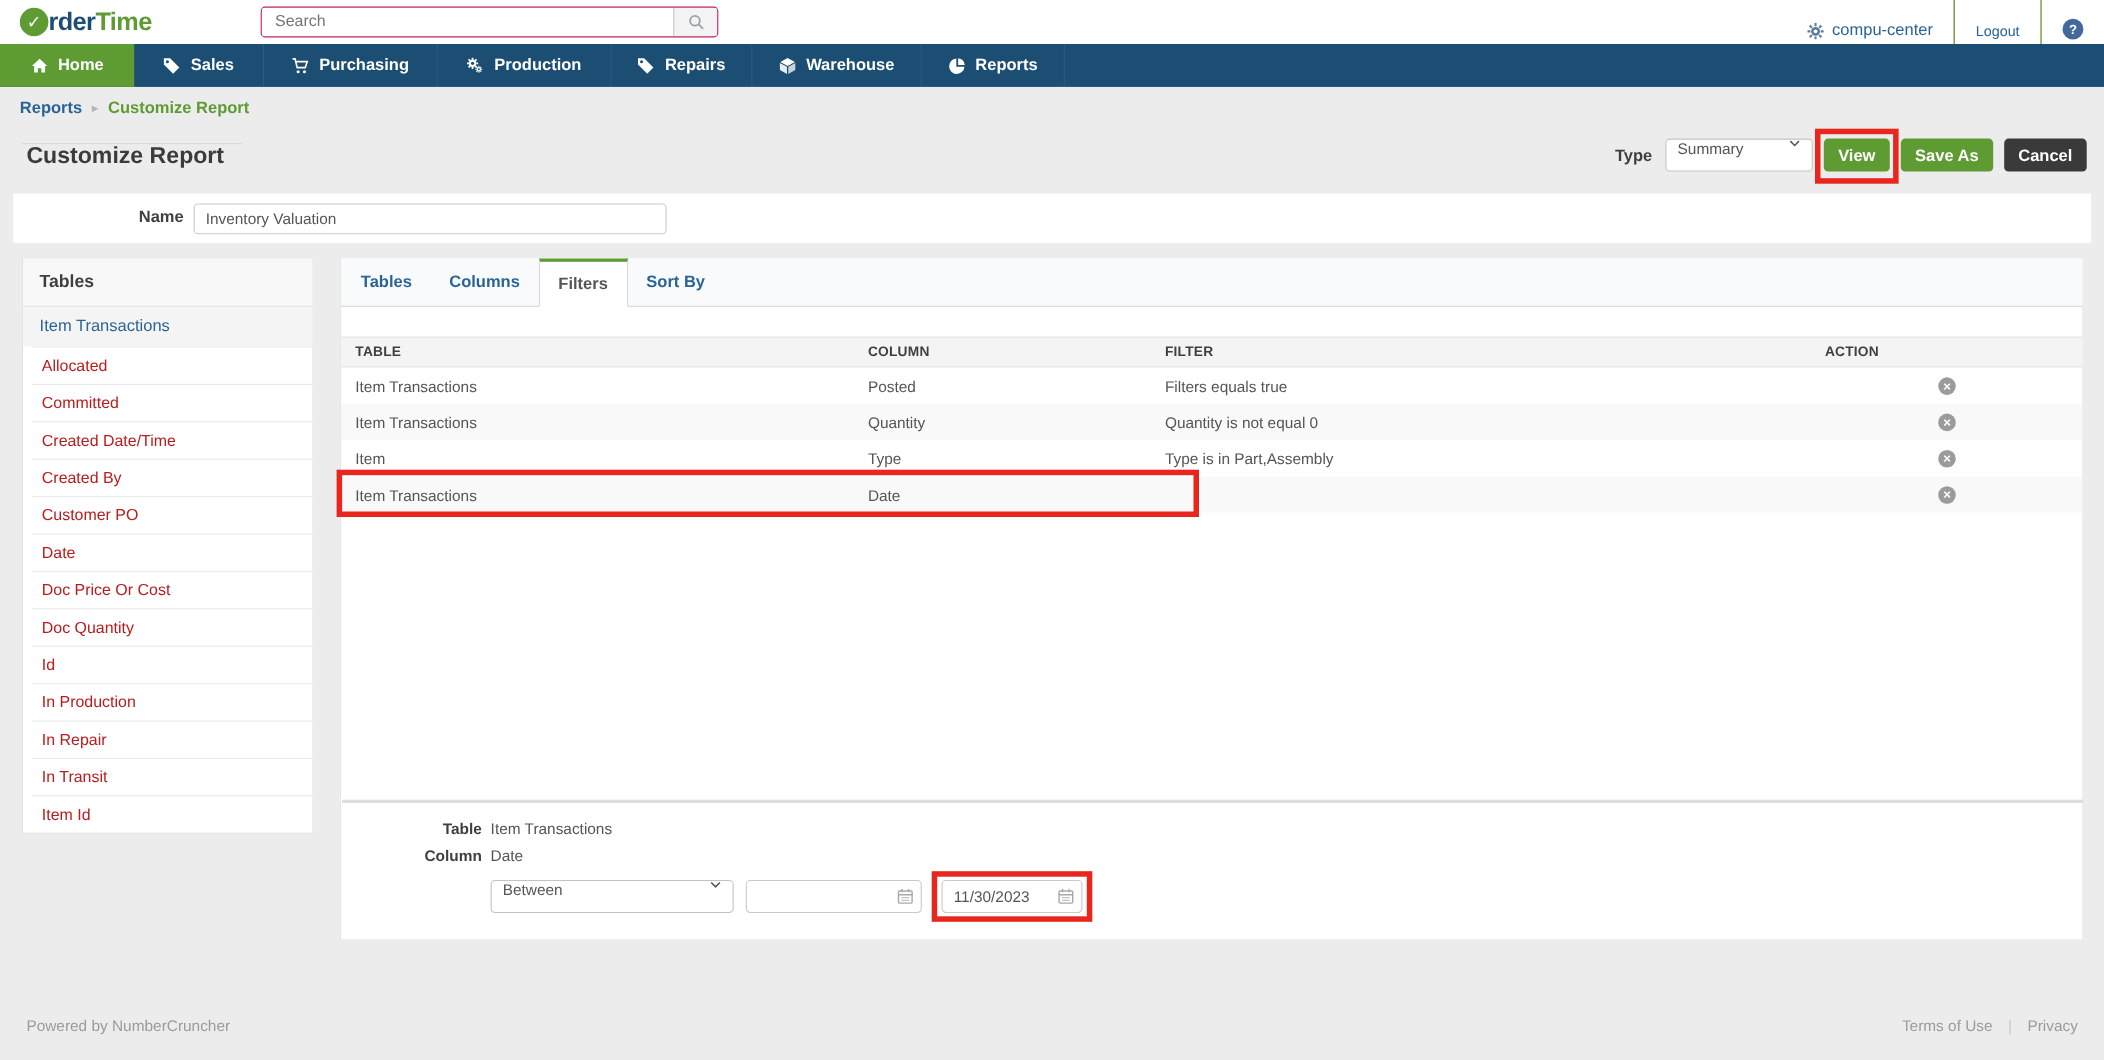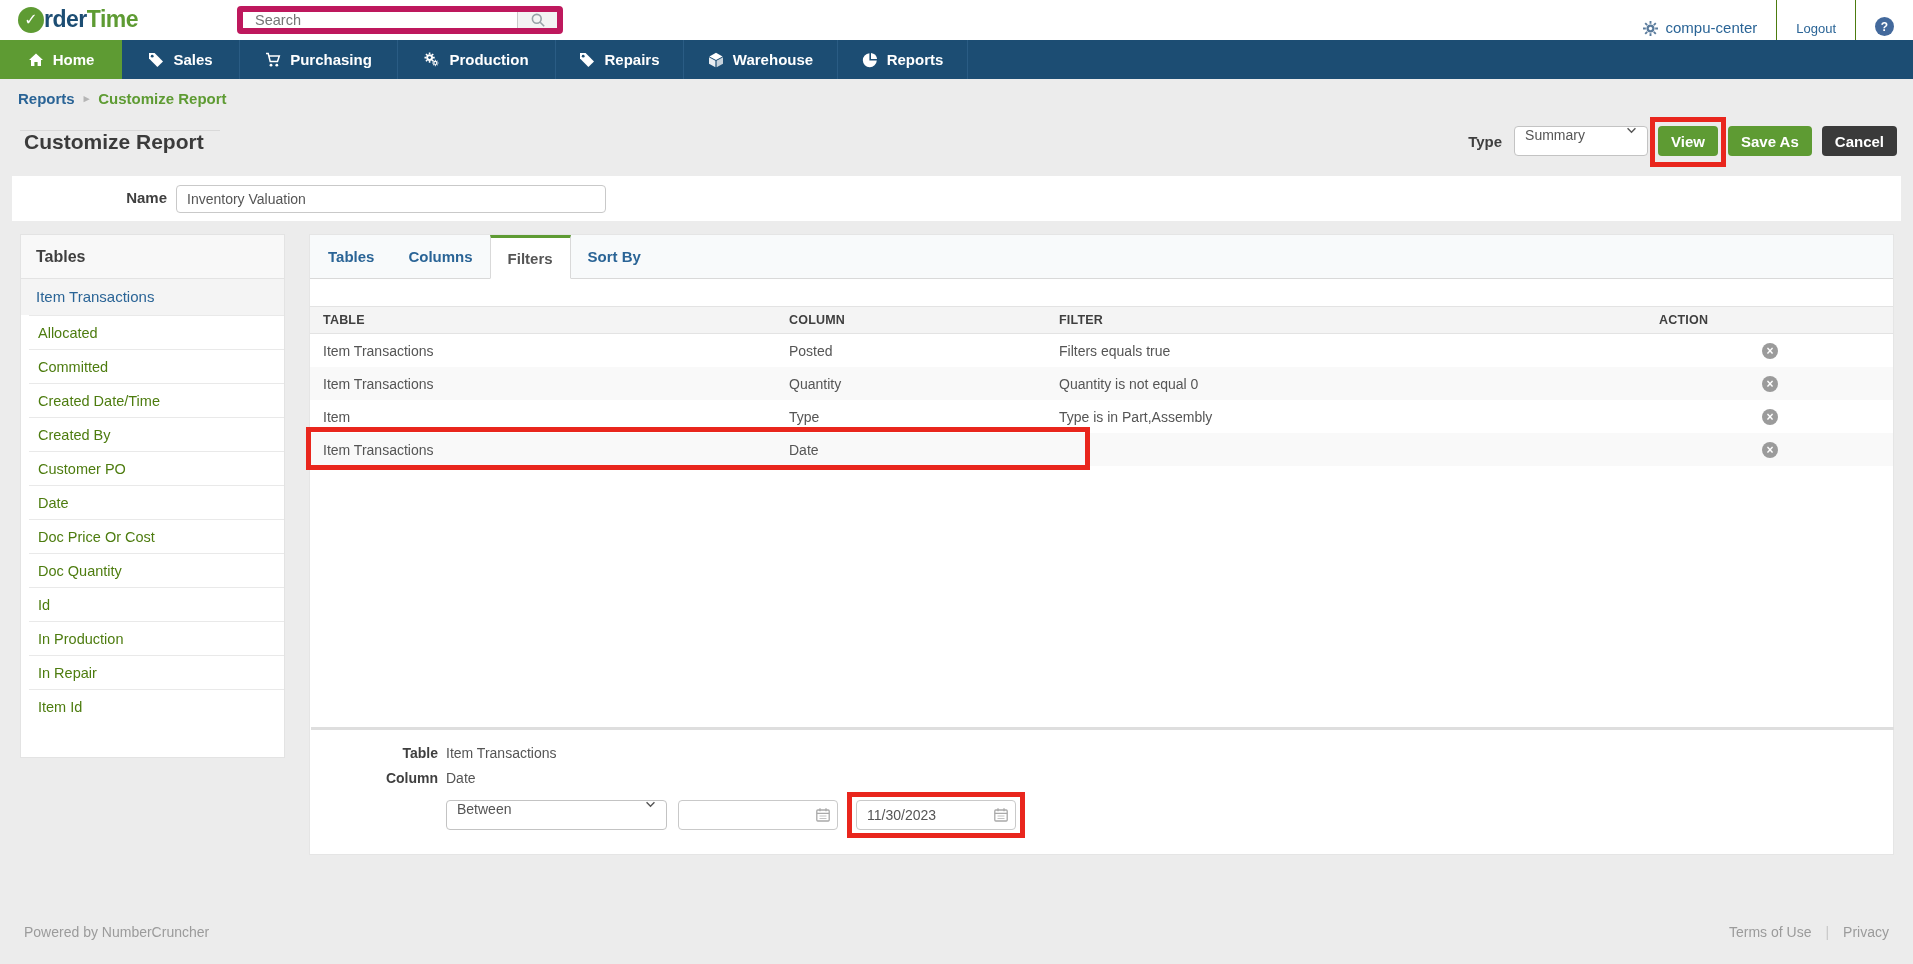--- a/index.html
+++ b/index.html
@@ -10,21 +10,21 @@
     font-family: "Liberation Sans", sans-serif;
     overflow: hidden;
     color:#444;
   }
   
   .topbar { position:absolute; top:0; left:0; width:100%; height:40px; background:#fff; }
   .brand { position:absolute; left:18px; top:6px; display:flex; align-items:center; font-size:23px; font-weight:bold; cursor:pointer; }
   .brand-circle { width:26px; height:26px; border-radius:50%; background:#5e9b33; color:#fff; display:flex; align-items:center; justify-content:center; font-size:16px; font-weight:bold; font-family:"DejaVu Sans", sans-serif; }
   .brand-blue { color:#1c4d73; letter-spacing:-.5px; }
   .brand-green { color:#5e9b33; letter-spacing:-.5px; }
-  .search { position:absolute; left:237px; top:6px; width:326px; height:28px; display:flex; border:6px solid #be185d; border-radius:4px; background:#fff; overflow:hidden; }
+  .search { position:absolute; left:237px; top:6px; width:416px; height:28px; display:flex; border:1px solid #be185d; border-radius:4px; background:#fff; overflow:hidden; }
   .search input { flex:1; border:none; outline:none; padding:0 12px; font-size:14.5px; color:#555; font-family:inherit; }
   .search input::placeholder { color:#757575; }
   .search-btn { width:40px; border-left:1px solid #c9c9c9; background:#f3f3f3; display:flex; align-items:center; justify-content:center; cursor:pointer; }
   .top-right { position:absolute; right:0; top:0; height:40px; display:flex; align-items:stretch; }
   .tr-seg { display:flex; align-items:flex-end; padding:4px 19px; }
   .tr-border { border-left:1px solid #4d7c0f; }
   .account { gap:8px; color:#2a6496; font-size:15px; cursor:pointer; }
   .logout { color:#2a6496; font-size:13px; cursor:pointer; }
   .help-circle { width:19px; height:19px; border-radius:50%; background:#43699c; color:#fff; font-size:12px; font-weight:bold; display:flex; align-items:center; justify-content:center; cursor:pointer; }
   
@@ -53,21 +53,21 @@
   .anno-view { top:-9px; left:-8px; right:-8px; bottom:-11px; }
   
   .name-card { position:absolute; top:176px; left:12px; right:12px; height:45px; background:#fff; }
   .name-label { position:absolute; left:100px; top:13px; width:55px; text-align:right; font-weight:bold; font-size:15px; color:#3f3f3f; }
   .name-input { position:absolute; left:164px; top:9px; width:430px; height:28px; border:1px solid #c9c9c9; border-radius:4px; padding:0 10px; font-size:14px; color:#555; font-family:inherit; outline:none; }
   
   .sidebar { position:absolute; left:20px; top:234px; width:265px; height:524px; background:#fff; border:1px solid #e3e3e3; overflow:hidden; }
   .sidebar-header { height:44px; line-height:44px; padding-left:15px; font-size:16px; font-weight:bold; color:#3f3f3f; background:#f8f8f8; border-bottom:1px solid #e3e3e3; }
   .sidebar-selected { height:36px; line-height:36px; padding-left:15px; color:#2a6496; font-size:15px; background:#f4f4f4; cursor:pointer; }
   .sidebar-list { margin-left:8px; }
-  .sidebar-item { height:34px; line-height:34px; padding-left:9px; color:#4d7c0f; font-size:14.5px; border-top:1px solid #e9e9e9; cursor:pointer; }
+  .sidebar-item { height:34px; line-height:34px; padding-left:9px; color:#b91c1c; font-size:14.5px; border-top:1px solid #e9e9e9; cursor:pointer; }
   
   .main { position:absolute; left:309px; top:234px; width:1585px; height:621px; background:#fff; border:1px solid #e5e5e5; }
   .tabbar { height:44px; background:#f8fafb; border-bottom:1px solid #d9d9d9; display:flex; padding-left:1px; }
   .tab { padding:0 17px; display:flex; align-items:center; color:#2a6496; font-weight:bold; font-size:15px; cursor:pointer; }
   .tab.active { background:#fff; color:#555; border:1px solid #d9d9d9; border-bottom:1px solid #fff; border-top:3px solid #5e9b33; margin-bottom:-1px; }
   .ftable { margin-top:27px; }
   .frow { display:grid; grid-template-columns:479px 270px 600px 1fr; align-items:center; height:33px; font-size:14px; color:#555; }
   .frow > div:first-child { padding-left:13px; }
   .fhead { background:#f4f4f4; border-top:1px solid #e3e3e3; border-bottom:1px solid #e3e3e3; height:28px; font-size:12.5px; font-weight:bold; color:#3f3f3f; letter-spacing:.2px; }
   .striped { background:#f9f9f9; }
@@ -75,21 +75,21 @@
   .anno-row { left:-4px; top:192px; width:784px; height:43px; }
   .main-divider { position:absolute; top:492px; left:1px; width:1583px; height:3px; background:#dedede; }
   .editor { position:absolute; left:58px; top:510px; display:grid; grid-template-columns:70px auto; column-gap:8px; row-gap:9px; font-size:14px; align-items:center; }
   .ed-label { text-align:right; font-weight:bold; color:#3f3f3f; }
   .ed-value { color:#555; }
   .ed-controls { display:flex; align-items:center; gap:11px; margin-top:5px; }
   .op-select { width:221px; }
   .date-wrap { position:relative; width:160px; height:30px; }
   .date-wrap input { width:100%; height:100%; border:1px solid #c9c9c9; border-radius:4px; padding:0 30px 0 10px; font-size:14px; color:#555; font-family:inherit; outline:none; }
   .cal-btn { position:absolute; right:7px; top:7px; width:16px; height:16px; cursor:pointer; }
-  .date-to { width:160px; margin-left:7px; }
+  .date-to { width:128px; margin-left:7px; }
   .anno-date { top:-8px; left:-9px; right:-9px; bottom:-8px; }
   
   .footer-left { position:absolute; left:24px; top:924px; font-size:14px; color:#9b9b9b; }
   .footer-right { position:absolute; right:24px; top:924px; display:flex; gap:14px; align-items:center; font-size:14px; color:#9b9b9b; }
   .footer-link { cursor:pointer; }
   .footer-divider { color:#c8c8c8; }
 </style>
 </head>
 <body>
 
@@ -258,20 +258,21 @@
     <div class="sidebar-item">Committed</div>
     <div class="sidebar-item">Created Date/Time</div>
     <div class="sidebar-item">Created By</div>
     <div class="sidebar-item">Customer PO</div>
     <div class="sidebar-item">Date</div>
     <div class="sidebar-item">Doc Price Or Cost</div>
     <div class="sidebar-item">Doc Quantity</div>
     <div class="sidebar-item">Id</div>
     <div class="sidebar-item">In Production</div>
     <div class="sidebar-item">In Repair</div>
+    <div class="sidebar-item">In Transit</div>
     <div class="sidebar-item">Item Id</div>
   </div>
 </div>
 
 <div class="main rel">
   <div class="tabbar">
     <div class="tab">Tables</div>
     <div class="tab">Columns</div>
     <div class="tab active">Filters</div>
     <div class="tab">Sort By</div>

